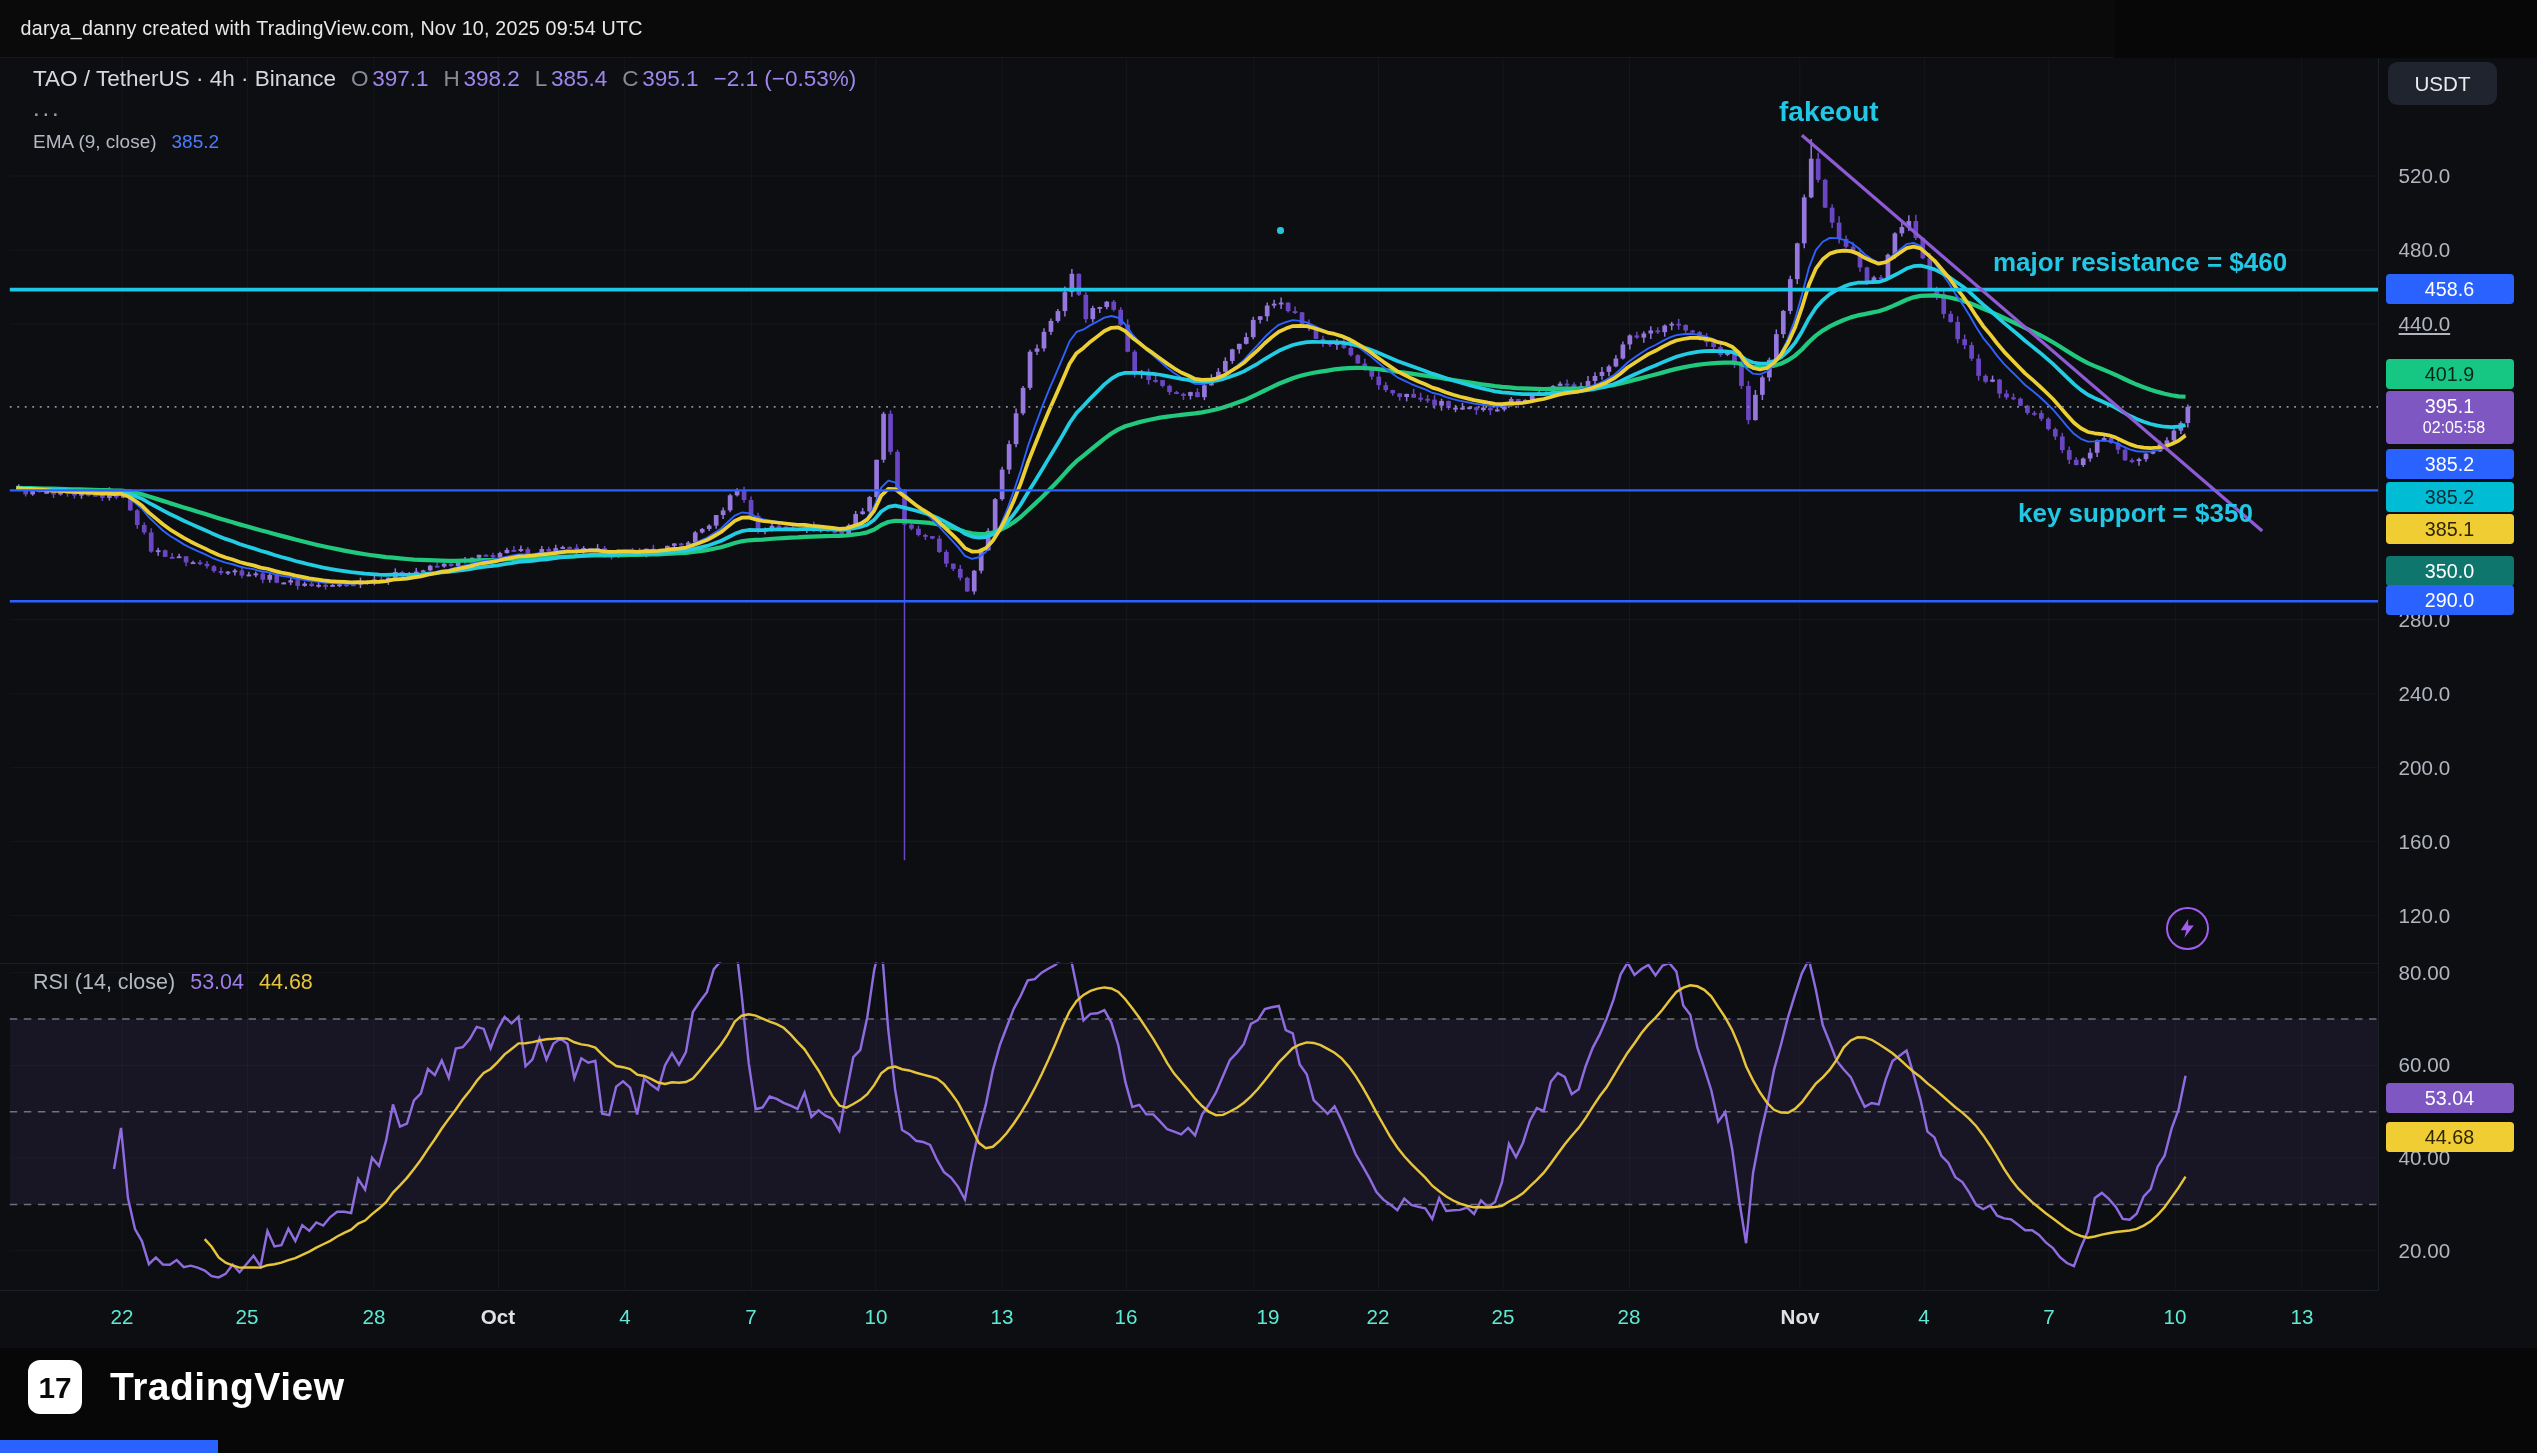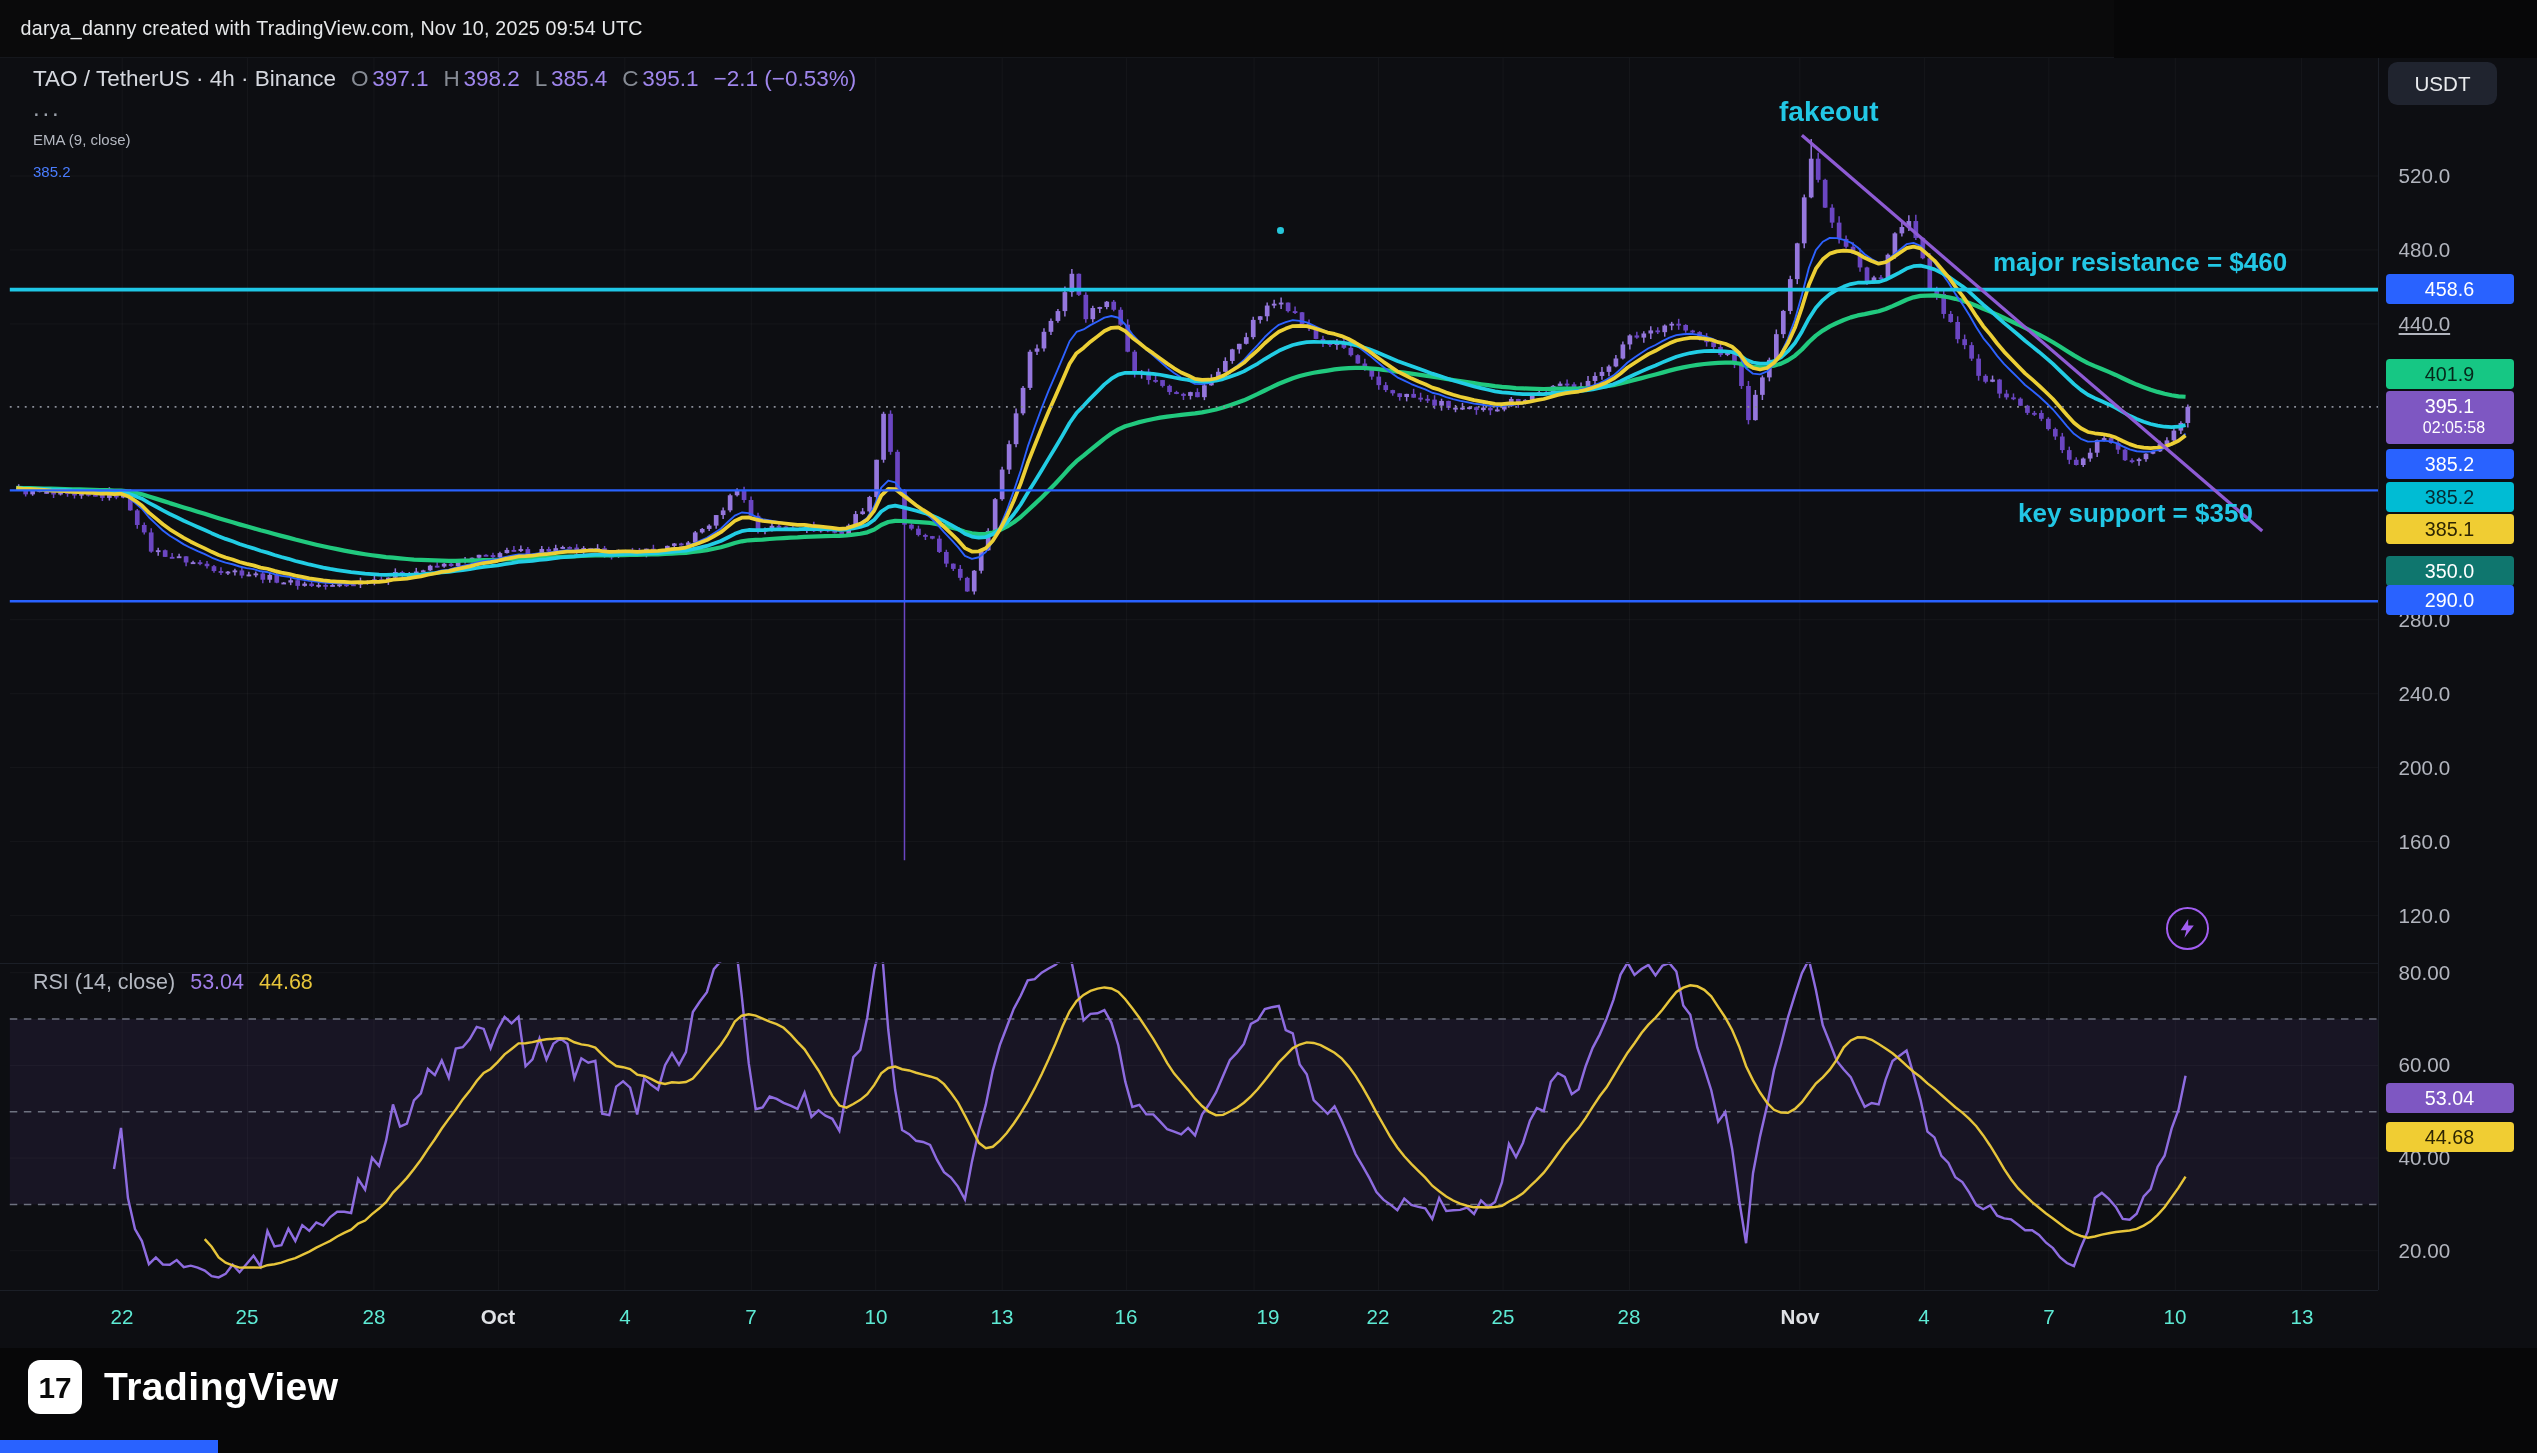--- a/index.html
+++ b/index.html
@@ -20,21 +20,21 @@
   #sep-vert{left:2378px;top:58px;width:0.9px;height:1232px;}
 
   .legend-row{position:absolute;left:33px;display:flex;align-items:baseline;gap:15px;
               font-size:22.5px;color:#d5d8df;white-space:nowrap;}
   #symbol-row{top:66px;}
   .ohlc-item{display:flex;gap:3.7px;align-items:baseline;}
   .ohlc-label{color:#868b94;}
   .ohlc-value{color:#9f86ec;}
   .chg{color:#9f86ec;}
   #legend-ellipsis{position:absolute;left:33px;top:94px;color:#9aa0aa;font-size:24px;letter-spacing:2.8px;}
-  #ema-row{top:131px;font-size:15px;flex-direction:column;}
+  #ema-row{top:131px;font-size:19px;}
   #ema-row .ind-label{color:#b4b8c1;}
   #ema-row .ind-value{color:#4a7dff;}
   #rsi-row{top:970px;font-size:21.5px;}
   #rsi-row .ind-label{color:#b4b8c1;}
   #rsi-row .v-purple{color:#a07ee8;}
   #rsi-row .v-yellow{color:#e7c53a;}
 
   .currency-btn{position:absolute;left:2388px;top:62px;width:109px;height:43px;background:#20242f;
                 border:none;border-radius:9.4px;color:#e8eaed;font-size:20.6px;font-family:inherit;
                 display:flex;align-items:center;justify-content:center;cursor:pointer;}
@@ -52,21 +52,21 @@
   #price-axis .badge .sub{font-size:16px;line-height:22.5px;padding-bottom:3.7px;margin-top:-3.7px;margin-left:9px;}
 
   #time-axis{position:absolute;left:0;top:1290px;width:2378px;height:58px;}
   .time-tick{position:absolute;top:15px;transform:translateX(-50%);color:#5eead4;font-size:20.6px;}
   .time-tick.major{color:#dfe1e5;font-weight:700;}
 
   .flash-btn{position:absolute;left:2166px;top:907px;width:43px;height:43px;border-radius:50%;
              border:2.8px solid #a15df0;box-sizing:border-box;display:flex;align-items:center;
              justify-content:center;background:transparent;cursor:pointer;}
 
-  .footer{position:absolute;left:28px;top:1360px;display:flex;align-items:center;gap:22px;}
+  .footer{position:absolute;left:28px;top:1360px;display:flex;align-items:center;gap:28px;}
   .brand-text{color:#ffffff;font-size:39px;font-weight:800;letter-spacing:0.5px;}
 
   .bottom-strip{position:absolute;left:0;top:1440px;width:218px;height:13px;background:#2962ff;}
 </style>
 </head>
 <body>
 
 <div class="screen">
 
   <div class="header">

